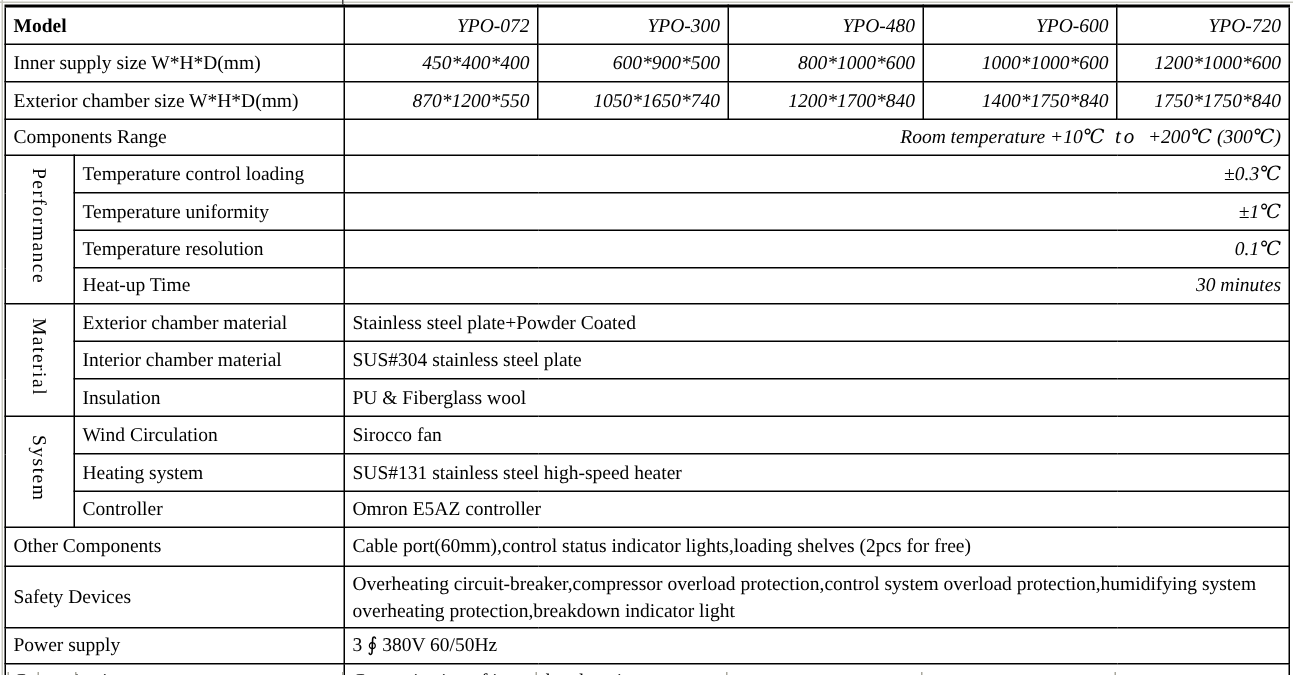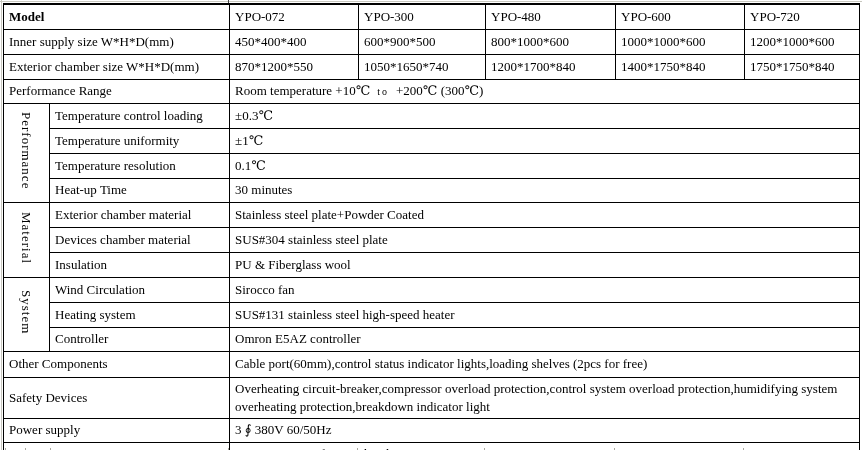--- a/index.html
+++ b/index.html
@@ -33,33 +33,33 @@
   td, th {
     border: 1px solid #000;
     padding: 1px 5px;
     font-weight: normal;
     text-align: left;
     vertical-align: middle;
     overflow: hidden;
     white-space: nowrap;
     line-height: 1.25;
   }
-  .center { text-align: left; }
+  .center { text-align: right; font-style: italic; }
   .bold   { font-weight: bold; }
   .wrap   { white-space: normal; line-height: 1.4; }
 
   .rot-cell { padding: 0; text-align: center; vertical-align: middle; }
   .rot {
     display: inline-block;
     writing-mode: vertical-rl;
     text-orientation: sideways;
     letter-spacing: 1px;
     line-height: 1;
   }
-  .to-word { font-size: 10px; letter-spacing: 2px; margin: 0 7px; }
+  .to-word { font-size: 14px; letter-spacing: 2px; margin: 0 7px; }
 
   
   tr.h24 td { height: 22px; }
   tr.h23 td { height: 21px; }
   tr.h25 td { height: 23px; }
   tr.h40 td { height: 38px; }
 </style>
 </head>
 <body>
 
@@ -100,21 +100,21 @@
   <tr class="h24">
     <td colspan="2">Exterior chamber size W*H*D(mm)</td>
     <td class="center">870*1200*550</td>
     <td class="center">1050*1650*740</td>
     <td class="center">1200*1700*840</td>
     <td class="center">1400*1750*840</td>
     <td class="center">1750*1750*840</td>
   </tr>
 
   <tr class="h23">
-    <td colspan="2">Performance Range</td>
+    <td colspan="2">Components Range</td>
     <td colspan="5" class="center">
       <span>Room temperature +10℃</span><span class="to-word">to</span><span>+200℃ (300℃)</span>
     </td>
   </tr>
 
   <tr class="h24">
     <td rowspan="4" class="rot-cell"><span class="rot">Performance</span></td>
     <td>Temperature control loading</td>
     <td colspan="5" class="center">±0.3℃</td>
   </tr>
@@ -130,21 +130,21 @@
     <td>Heat-up Time</td>
     <td colspan="5" class="center">30 minutes</td>
   </tr>
 
   <tr class="h24">
     <td rowspan="3" class="rot-cell"><span class="rot">Material</span></td>
     <td>Exterior chamber material</td>
     <td colspan="5">Stainless steel plate+Powder Coated</td>
   </tr>
   <tr class="h24">
-    <td>Devices chamber material</td>
+    <td>Interior chamber material</td>
     <td colspan="5">SUS#304 stainless steel plate</td>
   </tr>
   <tr class="h24">
     <td>Insulation</td>
     <td colspan="5">PU &amp; Fiberglass wool</td>
   </tr>
 
   <tr class="h24">
     <td rowspan="3" class="rot-cell"><span class="rot">System</span></td>
     <td>Wind Circulation</td>

